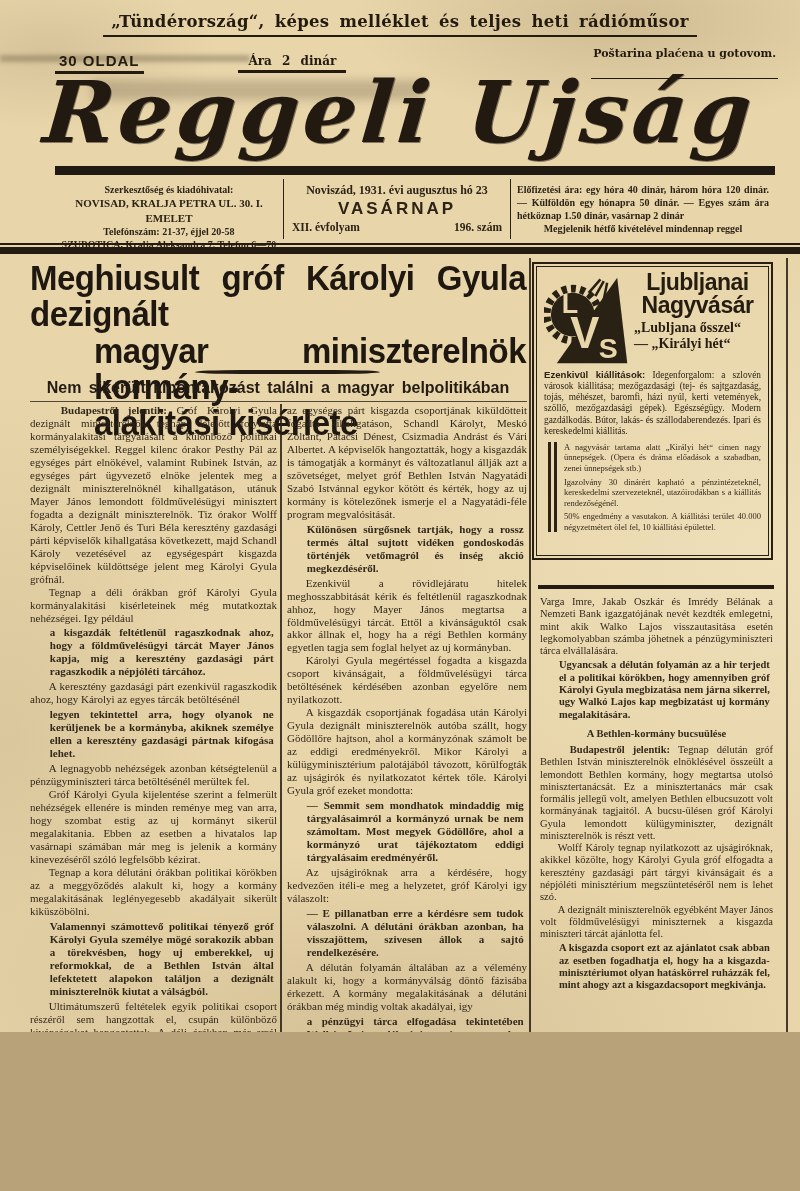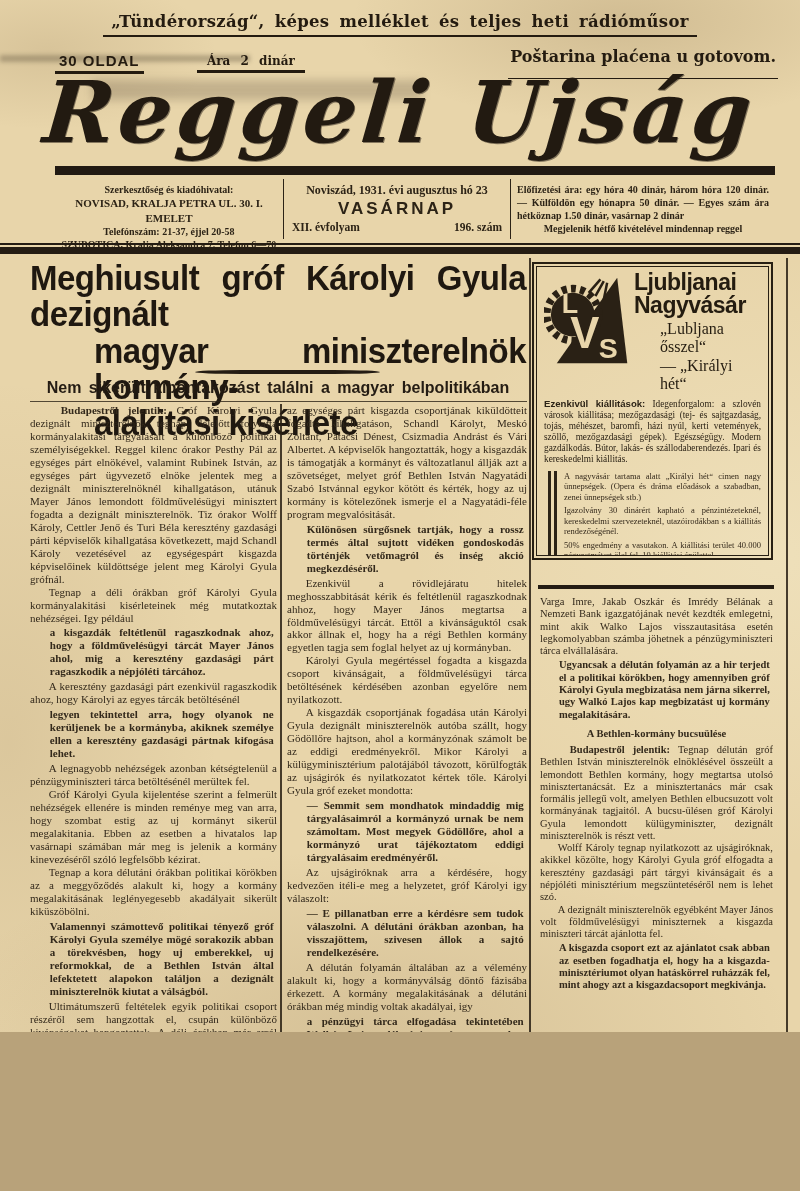--- a/index.html
+++ b/index.html
@@ -20,22 +20,22 @@
   .promo{top:12px; left:0; right:0; text-align:center;}
   .promo span{
     display:inline-block; font-family:"DejaVu Serif",serif; font-weight:700; font-size:16.5px;
     color:#241b10; border-bottom:2px solid #241b10; padding:0 8px 4px; word-spacing:4px; letter-spacing:.3px;
   }
   .price-row{top:47px; left:55px; right:22px; display:flex; justify-content:space-between; align-items:center;}
   .pages{font-family:"Liberation Sans",sans-serif; font-weight:700; font-size:15px; color:#241b10;
          border-bottom:3px solid #241b10; padding:0 4px 2px; letter-spacing:1px;}
   .price{font-family:"DejaVu Serif",serif; font-weight:700; font-size:12px; color:#241b10;
          border-bottom:3px solid #241b10; padding:0 10px 2px; word-spacing:6px; margin-right:150px;}
-  .postage{font-family:"DejaVu Serif",serif; font-weight:700; font-size:16px; color:#241b10;
-         border-bottom:1.5px solid #241b10; padding:0 2px 12px;}
+  .postage{font-family:"DejaVu Serif",serif; font-weight:700; font-size:11px; color:#241b10;
+         border-bottom:1.5px solid #241b10; padding:0 2px 18px;}
   
   .smudge1{top:80px; left:92px; width:330px; height:20px; background:rgba(62,52,38,.22); filter:blur(4px);}
   .smudge2{top:55px; left:0; width:250px; height:7px; background:rgba(62,52,38,.30); filter:blur(2px);}
   .masthead{top:62px; left:0; right:0; height:104px; text-align:center;}
   .masthead .title{
     font-family:"DejaVu Serif",serif; font-style:italic; font-weight:700; font-size:85px; line-height:100px;
     color:#221a11; letter-spacing:4px; transform:skewX(-5deg); display:inline-block; text-shadow:1px 1px 0 rgba(34,26,17,.5);
   }
   .mast-bar{top:166px; left:55px; right:25px; height:9px; background:#211a12;}
   
@@ -62,22 +62,22 @@
   .taper-rule{top:370px; left:195px; width:185px; height:4px; background:#241c13; border-radius:50% / 100%;}
   .subhead{top:379px; left:30px; width:496px; text-align:center; color:#241c13;
     font-family:Liberation Sans, sans-serif; font-weight:700; font-size:16px; word-spacing:3px;}
   .subhead-rule{top:401px; left:30px; width:497px; height:1px; background:rgba(44,35,22,.8);}
   
   .adbox{top:262px; left:532px; width:241px; height:298px; box-sizing:border-box; border:2px solid #271f13;}
   .ad-inner{box-sizing:border-box; border:1px solid #271f13; margin:2px; height:calc(100% - 4px); padding:4px 7px; overflow:hidden;}
   .ad-head{display:flex;}
   .ad-logo{flex:0 0 86px; height:94px;}
   .ad-titles{flex:1; padding-left:4px; color:#241c10;}
-  .ad-title{font-family:"Liberation Sans",sans-serif; font-weight:700; font-size:23px; line-height:1.0; letter-spacing:-.5px;}
-  .ad-sub{font-weight:400; font-size:16px; line-height:1.15; margin-top:3px;margin-left:26px;}
+  .ad-title{font-family:"Liberation Sans",sans-serif; font-weight:700; font-size:23px; line-height:1.0; letter-spacing:-.5px;text-align:center;}
+  .ad-sub{font-weight:700; font-size:14px; line-height:1.15; margin-top:3px;}
   .ad-dates{font-weight:700; font-size:13px; margin-top:2px; word-spacing:3px;}
   .ad-body{font-size:9.3px; line-height:1.2; text-align:justify; margin-top:4px; color:#2c2316;}
   .ad-body b{font-family:"Liberation Sans",sans-serif; font-size:9.6px;}
   .ad-notes{margin:5px 0 0 4px; border-left:9px double #2c2316; padding-left:7px;}
   .ad-notes p{margin:0 0 3px; font-size:8.5px; line-height:1.24; text-align:justify;}
   .rule-under-ad{top:585px; left:538px; width:236px; height:4px; background:#241c13;}
   
   .col{font-size:11px; line-height:1.18; text-align:justify; overflow:hidden; color:#33291b;}
   .col1{top:404px; left:30px; width:247px; height:756px;}
   .col2{top:404px; left:287px; width:240px; height:656px;}
@@ -196,21 +196,21 @@
         </div>
 
     </div>
   </div>
   <div class="abs rule-under-ad"></div>
 
   <div class="abs col col1">
 
   <p class="para normal"><b class="plead">Budapestről jelentik: </b><span>Gróf Károlyi Gyula dezignált miniszterelnök tegnap délelőtt folytatta kormányalakitási tárgyalásait a különböző politikai személyiségekkel. Reggel kilenc órakor Pesthy Pál az egységes párt elnökével, valamint Rubinek István, az egységes párt ügyvezető elnöke jelentek meg a dezignált miniszterelnöknél kihallgatáson, utánuk Mayer János lemondott földművelésügyi minisztert fogadta a dezignált miniszterelnök. Tiz órakor Wolff Károly, Cettler Jenő és Turi Béla keresztény gazdasági párti képviselők kihallgatása következett, majd Schandl Károly vezetésével az egységespárt kisgazda képviselőinek küldöttsége jelent meg Károlyi Gyula grófnál.</span></p>
       <p class="para normal"><span>Tegnap a déli órákban gróf Károlyi Gyula kormányalakitási kisérleteinek még mutatkoztak nehézségei. Igy például</span></p>
-      <p class="para inset"><span>a kisgazdák feltétlenül ragaszkodnak ahoz, hogy a földművelésügyi tárcát Mayer János ahol, mig a keresztény gazdasági párt ragaszkodik a népjóléti tárcához.</span></p>
+      <p class="para inset"><span>a kisgazdák feltétlenül ragaszkodnak ahoz, hogy a földművelésügyi tárcát Mayer János kapja, mig a keresztény gazdasági párt ragaszkodik a népjóléti tárcához.</span></p>
       <p class="para normal"><span>A keresztény gazdasági párt ezenkivül ragaszkodik ahoz, hogy Károlyi az egyes tárcák betöltésénél</span></p>
       <p class="para inset"><span>legyen tekintettel arra, hogy olyanok ne kerüljenek be a kormányba, akiknek személye ellen a keresztény gazdasági pártnak kifogása lehet.</span></p>
       <p class="para normal"><span>A legnagyobb nehézségek azonban kétségtelenül a pénzügyminiszteri tárca betöltésénél merültek fel.</span></p>
       <p class="para normal"><span>Gróf Károlyi Gyula kijelentése szerint a felmerült nehézségek ellenére is minden reménye meg van arra, hogy szombat estig az uj kormányt sikerül megalakitania. Ebben az esetben a hivatalos lap vasárnapi számában már meg is jelenik a kormány kinevezéséről szóló legfelsőbb kézirat.</span></p>
       <p class="para normal"><span>Tegnap a kora délutáni órákban politikai körökben az a meggyőződés alakult ki, hogy a kormány megalakitásának leglényegesebb akadályait sikerült kiküszöbölni.</span></p>
       <p class="para inset"><span>Valamennyi számottevő politikai tényező gróf Károlyi Gyula személye mögé sorakozik abban a törekvésben, hogy uj emberekkel, uj reformokkal, de a Bethlen István által lefektetett alapokon találjon a dezignált miniszterelnök kiutat a válságból.</span></p>
       <p class="para normal"><span>Ultimátumszerű feltételek egyik politikai csoport részéről sem hangzottak el, csupán különböző kivánságokat hangoztattak. A déli órákban már arról beszéltek, hogy Walkó Lajos mégis csak elfogadja a pénzügyminiszteri tárcát és Ernszt Sándor mint vallás és közoktatásügyi miniszter fog a kormányban maradni. A népjóléti minisztériumot nem fogják megszüntetni.</span></p>
       <p class="para normal"><span>Gróf Károlyi Gyula tegnap délelőtt még</span></p>
     </div>
   <div class="abs col col2">

